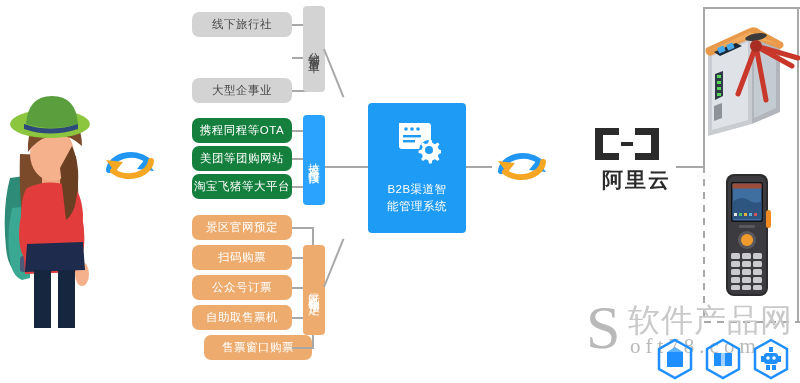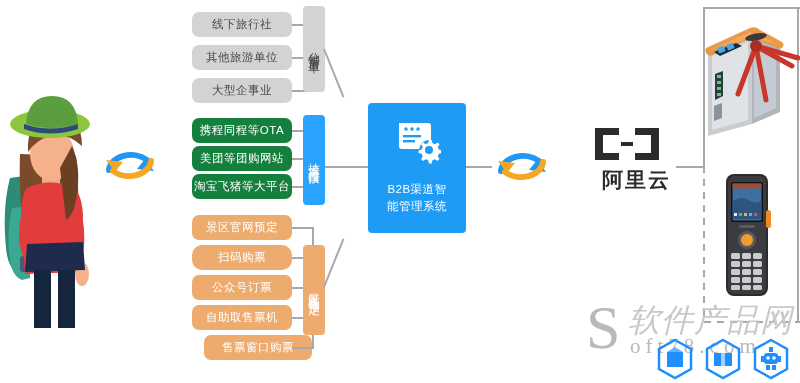--- a/index.html
+++ b/index.html
@@ -46,21 +46,21 @@
           align-items:center;justify-content:center;gap:3px;}
   #aliyun .ali-text{font-size:21px;color:#2b2b2b;font-weight:bold;letter-spacing:2px;
           font-family:"Liberation Sans","DejaVu Sans",sans-serif;margin-left:19px;}
 
   
   #wm{position:absolute;left:586px;top:300px;width:214px;height:80px;
       pointer-events:none;}
   #wm .wm-s{position:absolute;left:0;top:-4px;font-size:62px;color:#b9b9b9;
       font-family:"Liberation Serif","DejaVu Serif",serif;line-height:1;}
   #wm .wm-cn{position:absolute;left:42px;top:4px;font-size:32px;color:#c9c9c9;
-      letter-spacing:1px;line-height:1;font-style:italic;}
+      letter-spacing:1px;line-height:1;}
   #wm .wm-en{position:absolute;left:44px;top:36px;font-size:21px;color:#b9b9b9;
       letter-spacing:5px;line-height:1;
       font-family:"Liberation Serif","DejaVu Serif",serif;}
   .hexicon{position:absolute;width:38px;height:42px;}
 </style>
 </head>
 <body>
 
 <div id="stage">
 
@@ -104,21 +104,20 @@
   </svg>
 
   <svg class="sync" style="left:102px;top:138px;" viewBox="0 0 56 52">
     <path d="M7 32 A22 16 0 0 1 45 22" fill="none" stroke="#2196f3" stroke-width="6" stroke-linecap="round"></path>
     <path d="M52 33 l-9 -12 l-8 10 z" fill="#2196f3"></path>
     <path d="M49 23 A22 16 0 0 1 11 33" fill="none" stroke="#f5a623" stroke-width="6" stroke-linecap="round"></path>
     <path d="M4 22 l9 12 l8 -10 z" fill="#f5a623"></path>
   </svg>
 
   <div class="pill gray" style="left:192px;top:12px;width:100px;height:25px;">线下旅行社</div>
-  <div class="pill gray" style="left:192px;top:45px;width:100px;height:25px;">其他旅游单位</div>
   <div class="pill gray" style="left:192px;top:78px;width:100px;height:25px;">大型企事业</div>
 
   <div class="hline" style="left:292px;top:24px;width:22px;"></div>
   <div class="hline" style="left:292px;top:57px;width:22px;"></div>
   <div class="hline" style="left:292px;top:90px;width:22px;"></div>
   <div class="vline" style="left:312px;top:24px;height:67px;"></div>
 
   <div class="vlabel gray" style="left:303px;top:6px;width:22px;height:86px;">分销后台下单</div>
 
   <div class="pill blue" style="left:192px;top:118px;width:100px;height:25px;">携程同程等OTA</div>
@@ -126,21 +125,21 @@
   <div class="pill blue" style="left:192px;top:146px;width:100px;height:25px;">美团等团购网站</div>
 
   <div class="hline" style="left:292px;top:130px;width:22px;"></div>
   <div class="hline" style="left:292px;top:158px;width:22px;"></div>
   <div class="hline" style="left:292px;top:186px;width:22px;"></div>
   <div class="vline" style="left:312px;top:130px;height:57px;"></div>
 
   <div class="vlabel blue" style="left:303px;top:115px;width:22px;height:90px;">技术对接接口</div>
 
   <div class="pill orange" style="left:192px;top:215px;width:100px;height:25px;">景区官网预定</div>
-  <div class="pill orange" style="left:192px;top:245px;width:100px;height:25px;border-radius:10px;">扫码购票</div>
+  <div class="pill orange" style="left:192px;top:245px;width:100px;height:25px;">扫码购票</div>
   <div class="pill orange" style="left:192px;top:305px;width:100px;height:25px;">自助取售票机</div>
   <div class="pill orange" style="left:192px;top:275px;width:100px;height:25px;">公众号订票</div>
   <div class="pill orange" style="left:204px;top:335px;width:108px;height:25px;">售票窗口购票</div>
 
   <div class="hline" style="left:292px;top:227px;width:22px;"></div>
   <div class="hline" style="left:292px;top:257px;width:22px;"></div>
   <div class="hline" style="left:292px;top:287px;width:22px;"></div>
   <div class="hline" style="left:292px;top:317px;width:22px;"></div>
   <div class="hline" style="left:292px;top:347px;width:22px;"></div>
   <div class="vline" style="left:312px;top:227px;height:121px;"></div>

